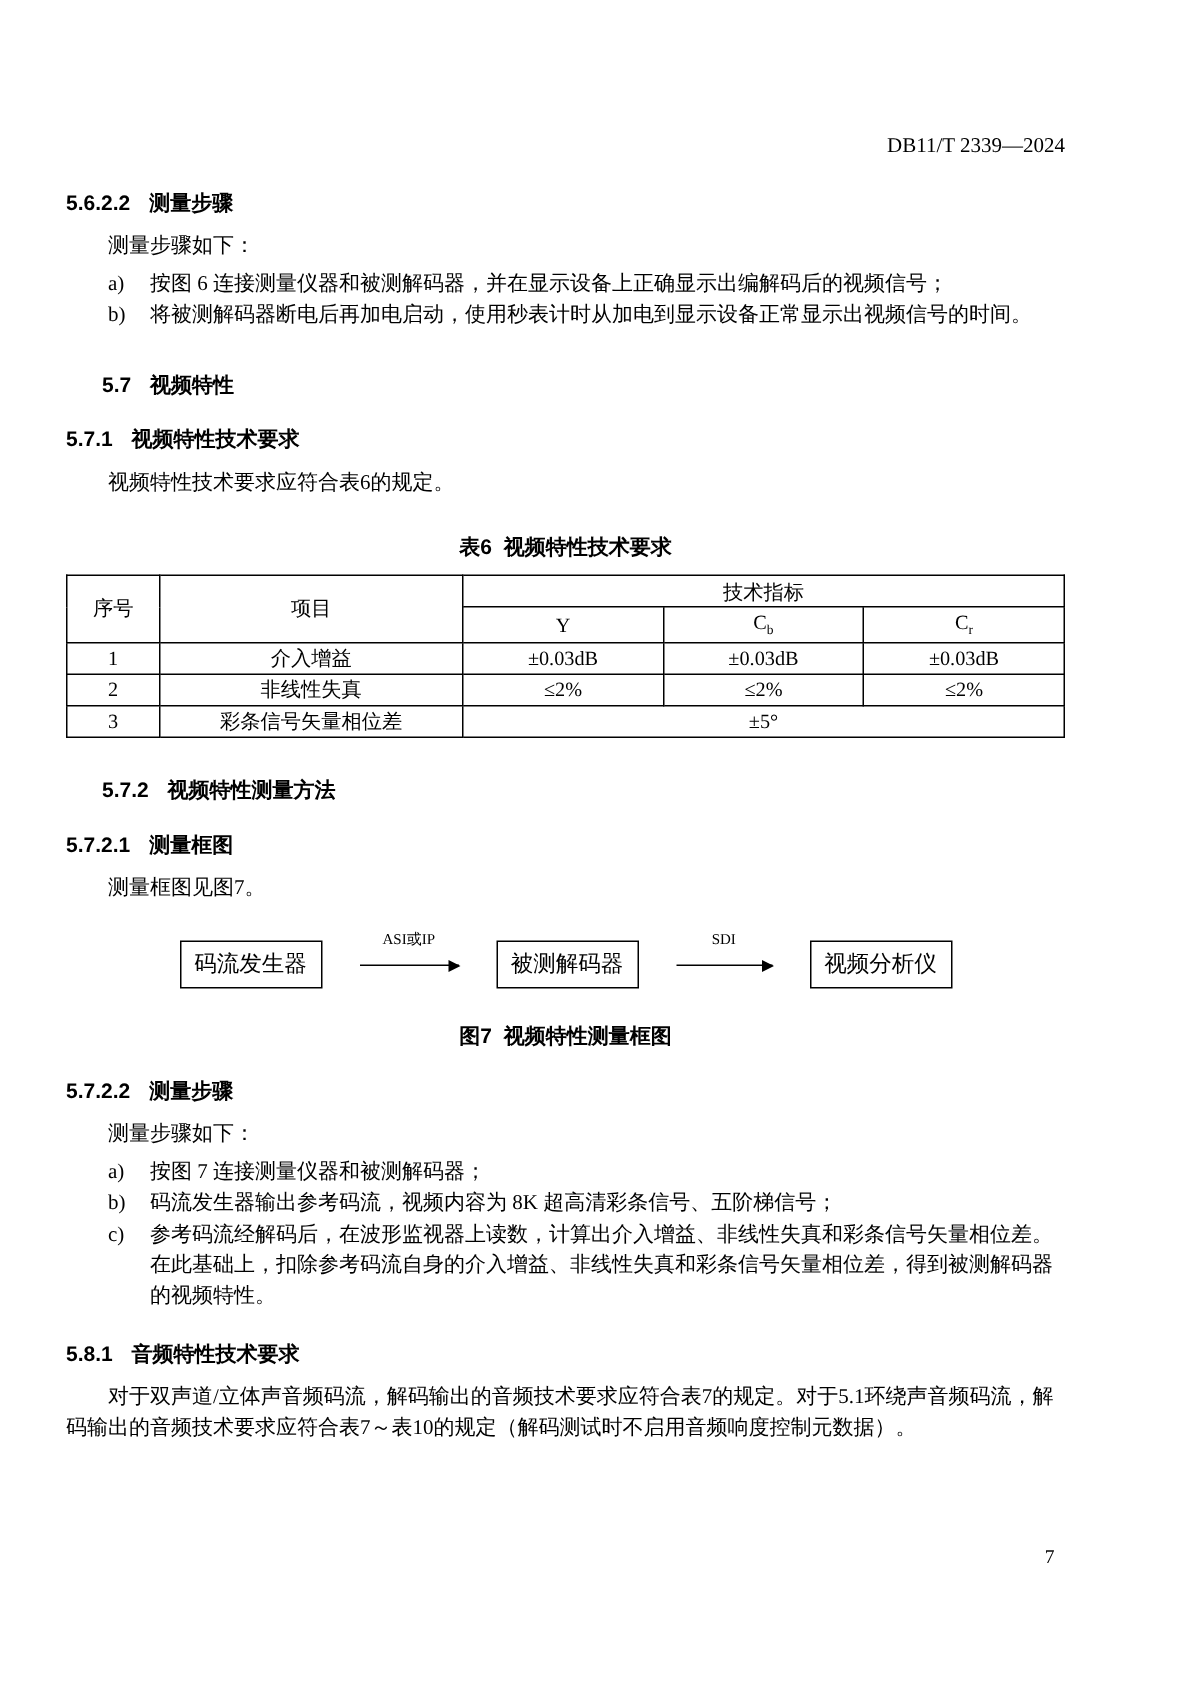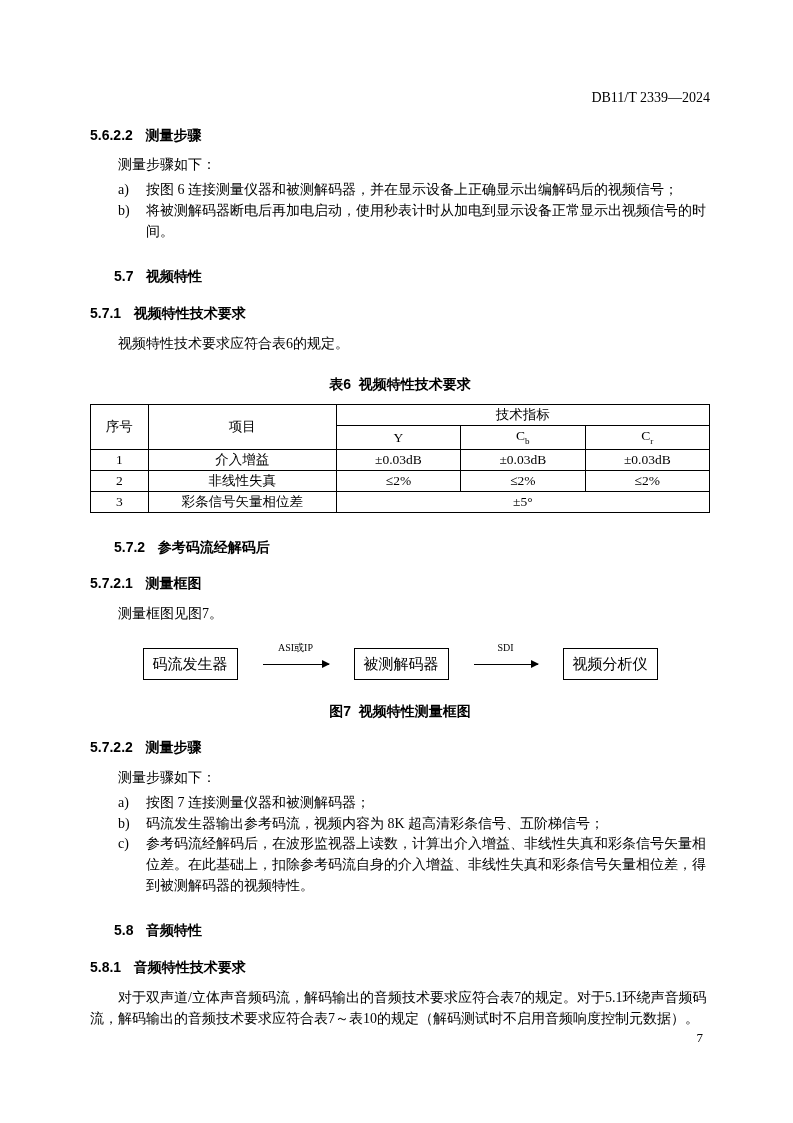--- a/index.html
+++ b/index.html
@@ -8,21 +8,21 @@
     width:793px; height:1123px;
     position:relative;
     overflow:hidden;
     font-family:"Liberation Serif","DejaVu Serif",serif;
     font-size:14px;
     color:#000;
     line-height:1.48;
   }
   .page {
     position:absolute; inset:0;
-    padding:88px 83px 0 90px;
+    padding:88px 83px 0 44px;
   }
   .doc-header {
     text-align:right;
     font-size:14px;
     margin-bottom:16px;
   }
   .sec {
     font-family:"Liberation Sans","DejaVu Sans",sans-serif;
     font-weight:bold;
     font-size:14px;
@@ -175,21 +175,21 @@
         <td>≤2%</td>
       </tr>
       <tr>
         <td>3</td>
         <td>彩条信号矢量相位差</td>
         <td colspan="3">±5°</td>
       </tr>
     </tbody>
   </table>
 
-  <h3 class="sec h-l2"><span>5.7.2</span><span class="ht">参考码流经解码后</span></h3>
+  <h3 class="sec h-l2"><span>5.7.2</span><span class="ht">视频特性测量方法</span></h3>
 
   <h3 class="sec h-l3b"><span>5.7.2.1</span><span class="ht">测量框图</span></h3>
 
   <p class="para">测量框图见图7。</p>
 
   <div class="diagram">
     <div class="dbox">码流发生器</div>
     <div class="connector conn-w1">
       <span class="conn-label">ASI或IP</span>
       <span class="arrow"></span>
@@ -216,21 +216,20 @@
     <div class="li">
       <span class="li-label">b)</span>
       <span class="li-text">码流发生器输出参考码流，视频内容为 8K 超高清彩条信号、五阶梯信号；</span>
     </div>
     <div class="li">
       <span class="li-label">c)</span>
       <span class="li-text">参考码流经解码后，在波形监视器上读数，计算出介入增益、非线性失真和彩条信号矢量相位差。在此基础上，扣除参考码流自身的介入增益、非线性失真和彩条信号矢量相位差，得到被测解码器的视频特性。</span>
     </div>
   </div>
 
-  <h3 class="sec h-l2"><span>5.8</span><span class="ht">音频特性</span></h3>
 
   <h3 class="sec h-l3b"><span>5.8.1</span><span class="ht">音频特性技术要求</span></h3>
 
   <p class="para">对于双声道/立体声音频码流，解码输出的音频技术要求应符合表7的规定。对于5.1环绕声音频码流，解码输出的音频技术要求应符合表7～表10的规定（解码测试时不启用音频响度控制元数据）。</p>
 
 </div>
 
 <div class="page-number">7</div>
 
 </body></html>

